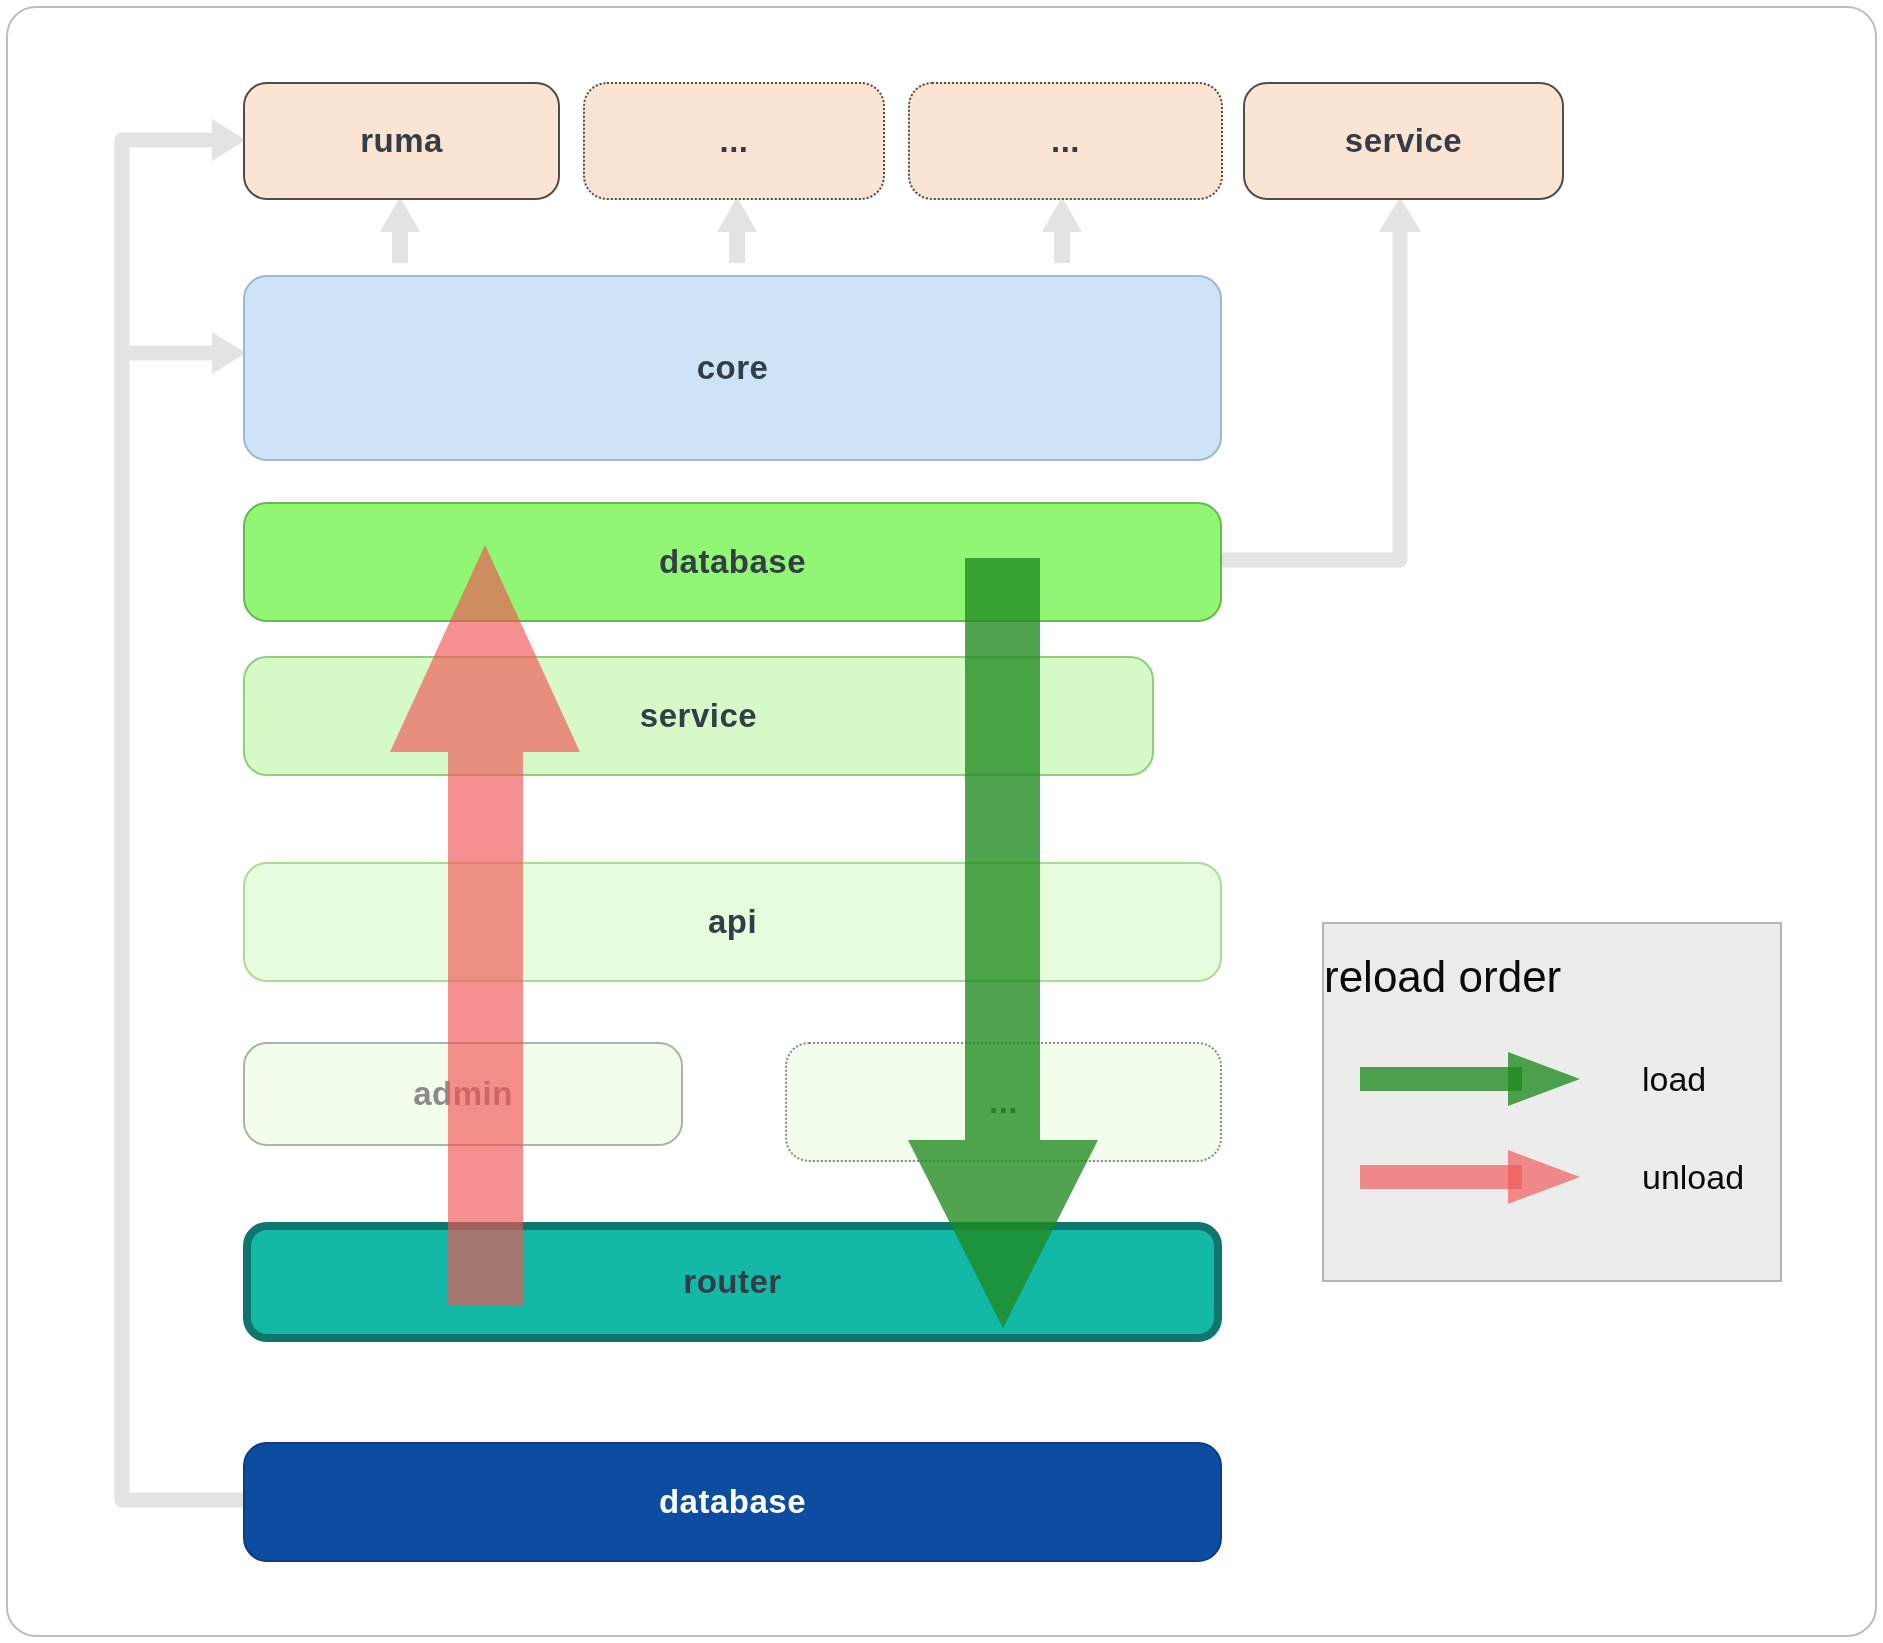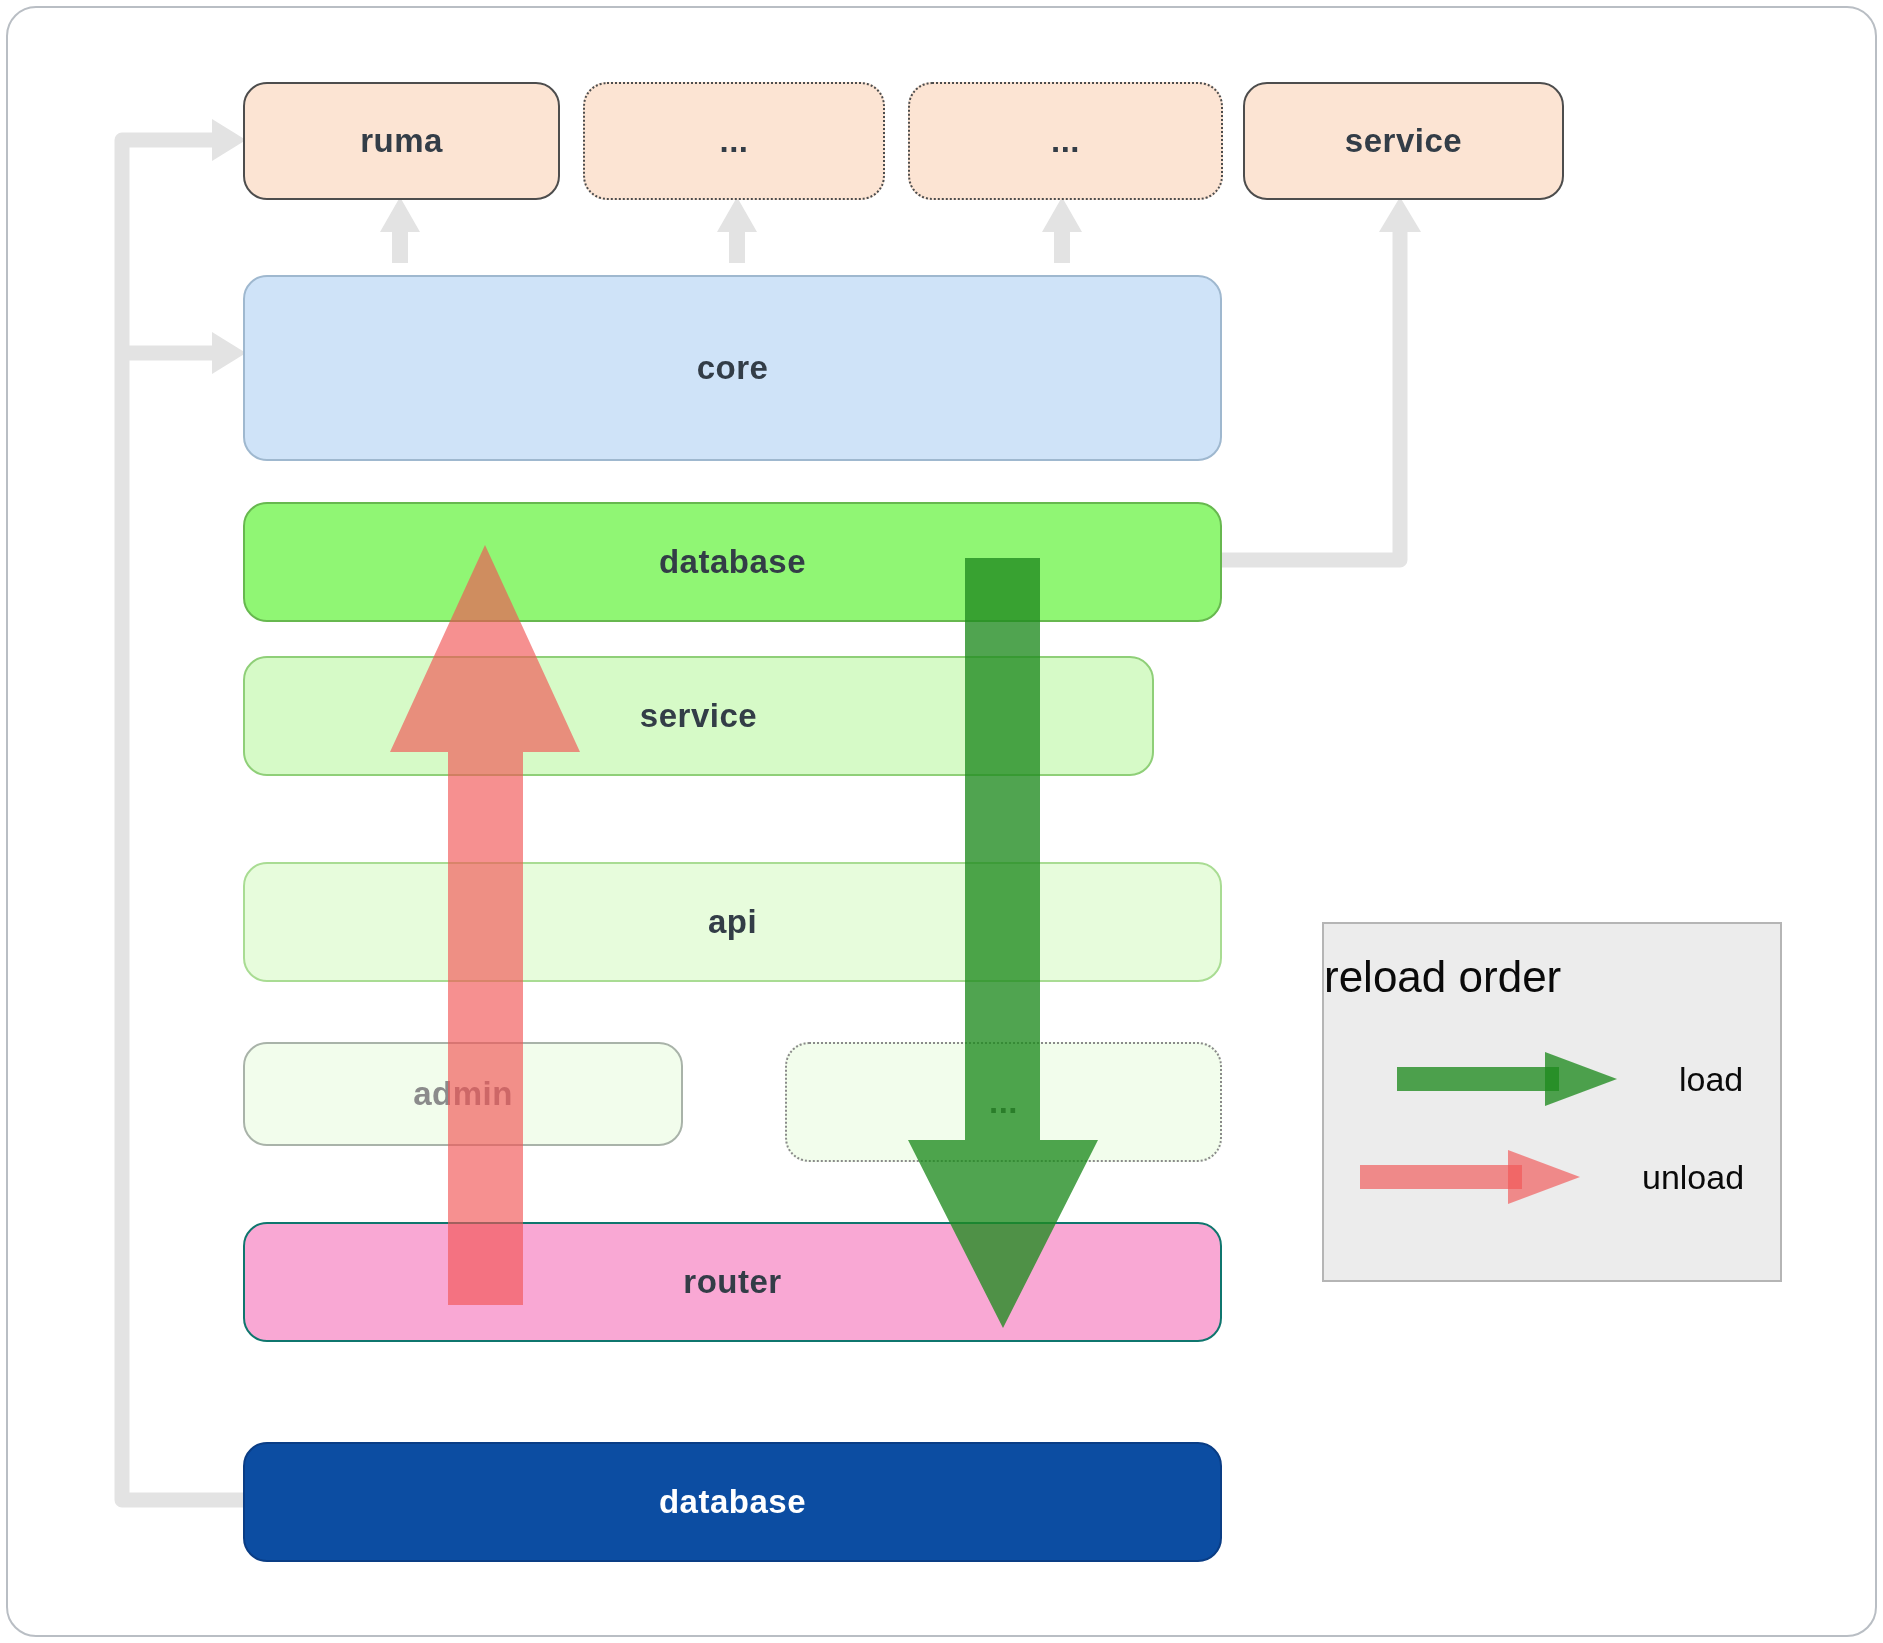--- a/index.html
+++ b/index.html
@@ -16,30 +16,30 @@
     border-radius:24px; letter-spacing:0.5px;
   }
   .peach   { background:#fce4d3; border:2px solid #4d4d4d; }
   .dotted  { border-style:dotted; }
   .core-box     { background:#cfe3f8; border:2px solid #9fb8cf; }
   .database-box { background:#90f674; border:2px solid #67b84f; }
   .service-box  { background:#d6fac7; border:2px solid #8fcf78; }
   .api-box      { background:#e7fcdc; border:2px solid #a9dc93; }
   .admin-box    { background:#f2fdec; border:2px solid #a9b3a9; color:#8b8b8b; }
   .svcext-box   { background:#f2fdec; border:2px dotted #8a8a8a; color:#555; }
-  .router-box   { background:#f9a8d4; border:2px solid #0f766e; }
+  .router-box   { background:#14b8a6; border:8px solid #0f766e; }
   .conduwuit-box{ background:#0c4da2; border:2px solid #0a3d85; color:#ffffff; font-weight:bold; }
   .legend {
     position:absolute; left:1322px; top:922px; width:460px; height:360px;
     background:#ececec; border:2px solid #b5b5b5; box-sizing:border-box;
     z-index:2; padding-top:28px;
   }
   .legend-title { text-align:left; font-size:44px; color:#0a0a0a; }
   .legend-row { display:flex; align-items:center; gap:44px; padding-left:34px; }
-  .legend-row.first { margin-top:44px;margin-left:37px; }
+  .legend-row.first { margin-top:44px; }
   .legend-row.second { margin-top:32px; }
   .legend-label { font-size:34px; color:#0a0a0a; }
 </style>
 </head>
 <body>
 
 <div class="canvas">
   <div class="frame"></div>
 
   <svg class="layer connectors" width="1883" height="1643" viewBox="0 0 1883 1643">

